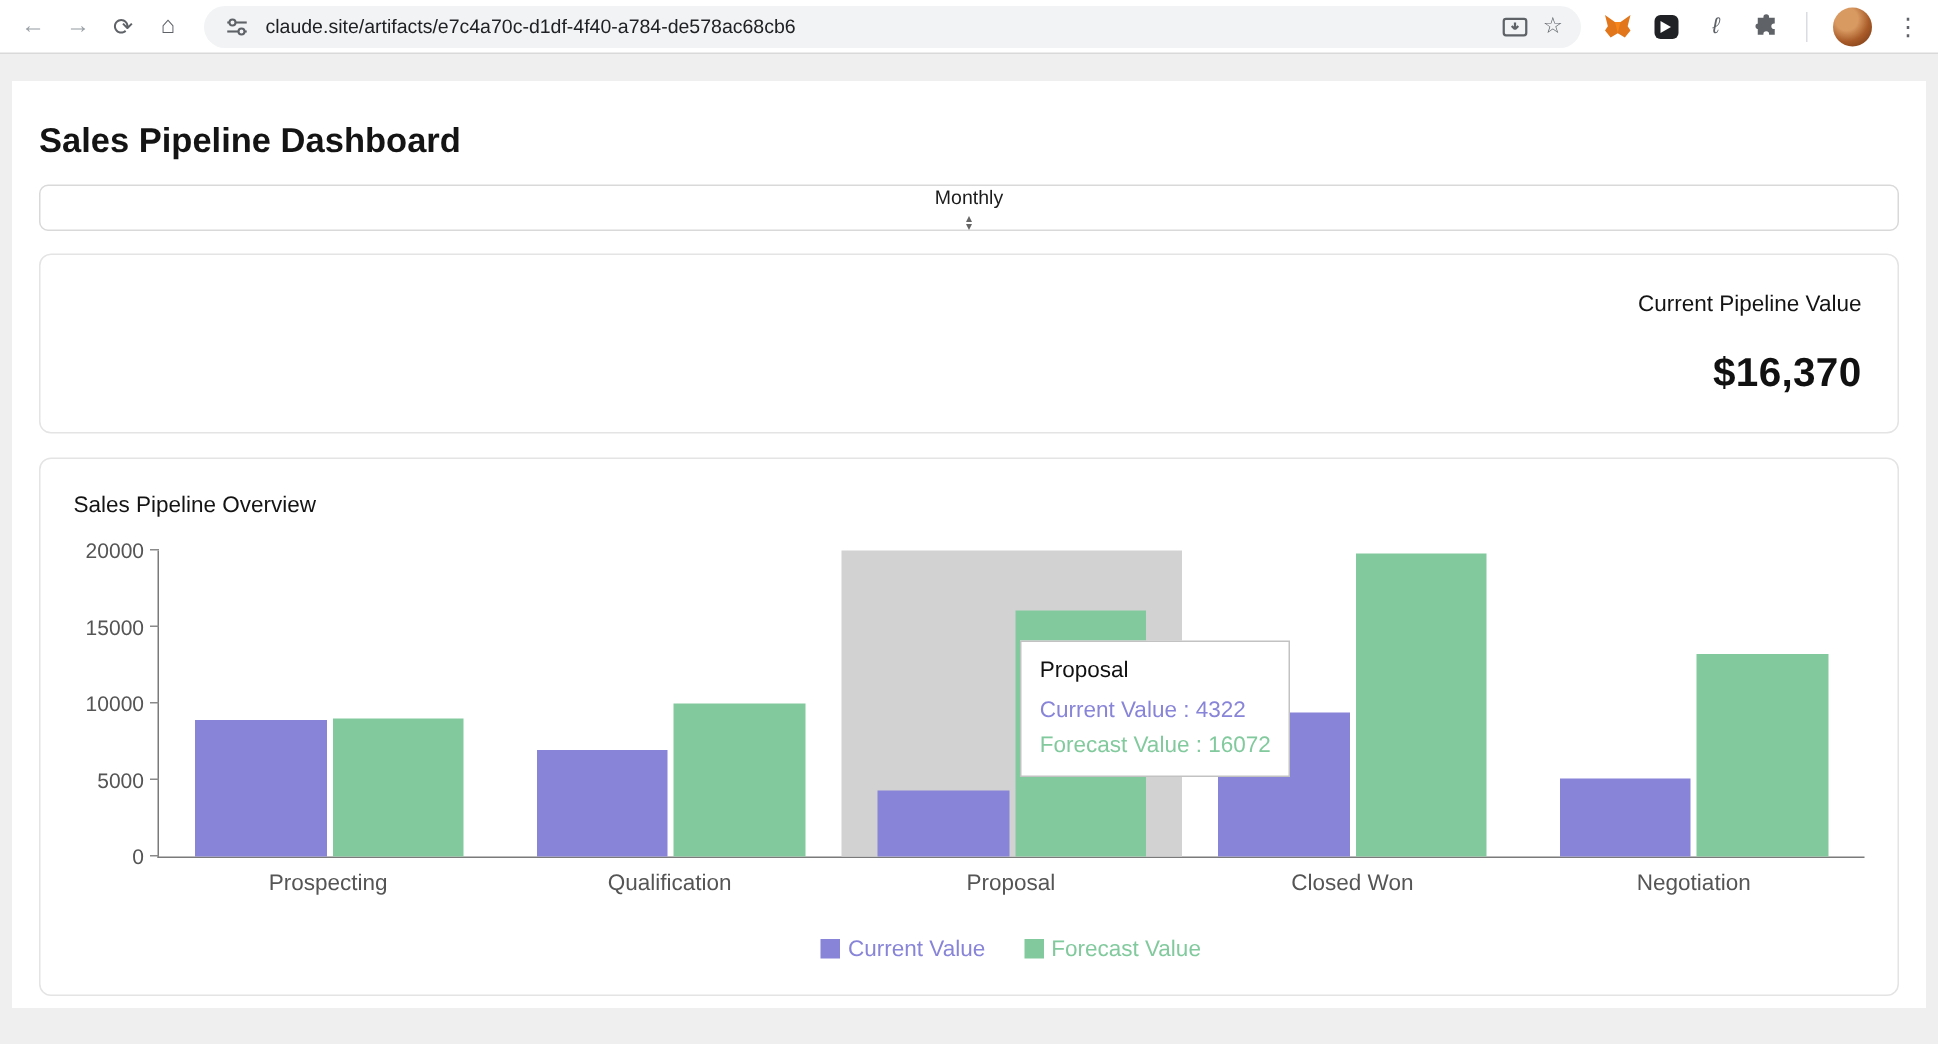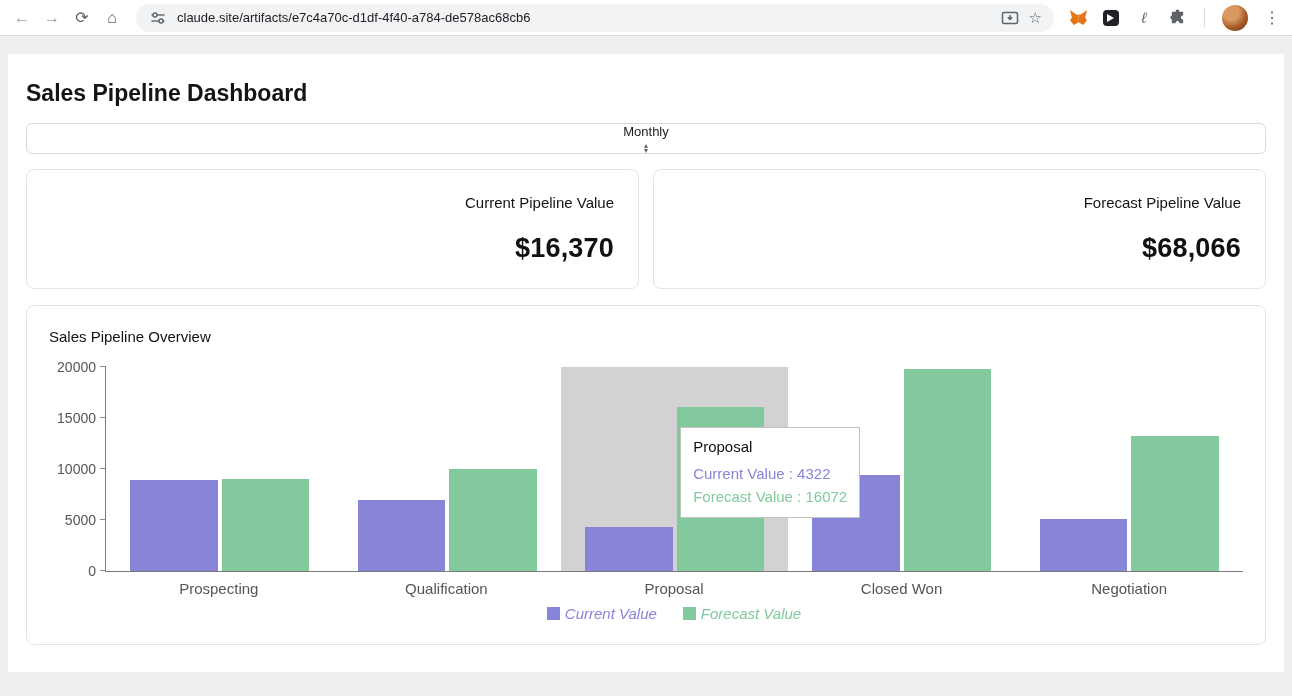--- a/index.html
+++ b/index.html
@@ -57,21 +57,21 @@
            font-size:14px; color:#555; line-height:1; white-space:nowrap; }
   .ymark { position:absolute; right:100%; width:6px; height:1px; background:#8a8a8a; }
   .x-labels { display:flex; margin-top:8px; }
   .x-labels div { flex:1; text-align:center; font-size:15px; color:#555; }
 
   .tooltip { position:absolute; left:50.5%; top:60px; background:#fff; border:1px solid #c2c2c2;
              padding:10px 12px 12px; font-size:15px; white-space:nowrap; z-index:5; }
   .tooltip .tt-title { color:#111; margin-bottom:10px; }
   .tooltip .tt-line { margin-top:6px; }
 
-  .legend { display:flex; justify-content:center; align-items:center; gap:26px; margin:8px 0 8px;font-style:italic; }
+  .legend { display:flex; justify-content:center; align-items:center; gap:26px; margin:27px 0 8px; }
   .legend .item { display:flex; align-items:center; gap:5px; font-size:15px; }
   .legend .swatch { width:13px; height:13px; display:inline-block; }
 </style>
 </head>
 <body>
 
 <div class="chrome">
   <div class="nav-btn dim">←</div>
   <div class="nav-btn dim">→</div>
   <div class="nav-btn">⟳</div>
@@ -127,24 +127,20 @@
     <span class="stepper">
       <span>▴</span>
         <span>▾</span>
     </span>
   </div>
 
   <div class="cards">
     <div class="card">
       <div class="label">Current Pipeline Value</div>
       <div class="value">$16,370</div>
-    </div>
-    <div class="card">
-      <div class="label">Forecast Pipeline Value</div>
-      <div class="value">$68,066</div>
     </div>
   </div>
 
   <div class="chart-card">
     <div class="chart-title">Sales Pipeline Overview</div>
     <div class="chart-area">
       <div class="plot">
           <div class="ytick" style="bottom: 0%;">0</div>
           <div class="ymark" style="bottom: 0%;"></div>
           <div class="ytick" style="bottom: 25%;">5000</div>

